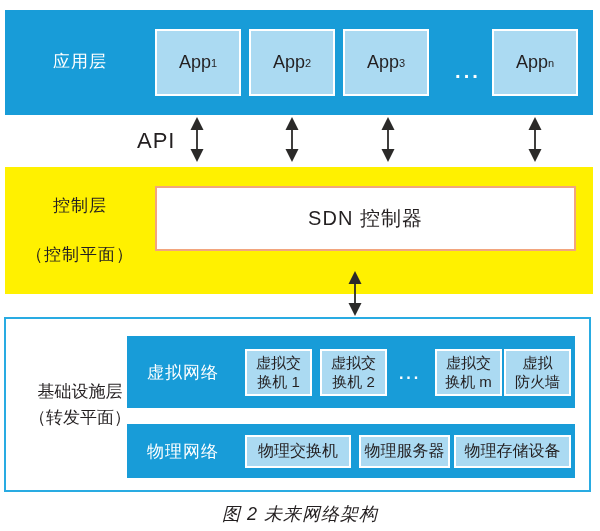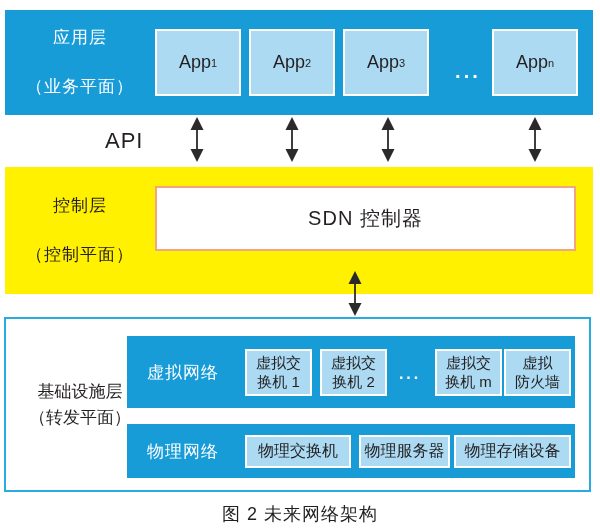--- a/index.html
+++ b/index.html
@@ -34,21 +34,21 @@
     font-size: 18px; color: var(--text-dark);
   }
   .app-box sub { font-size: 11px; line-height: 0; }
 
   .dots {
     position: absolute; color: #ffffff; font-size: 20px; font-weight: bold;
     letter-spacing: 2px; text-align: center; line-height: 1;
   }
   .dots-apps { left: 435px; top: 56px; width: 56px; }
 
-  .float-label { position: absolute; color: var(--text-dark); }
+  .float-label { position: absolute; color: var(--text-dark); margin-left: 32px; }
   .api-label { left: 105px; top: 128px; font-size: 22px; letter-spacing: 1px; }
   .openflow-label { left: 102px; top: 285px; font-size: 21px; }
 
   .arrow { position: absolute; width: 16px; height: 45px; color: #2b2a29; }
 
   .sdn-box {
     position: absolute; left: 150px; top: 19px; width: 421px; height: 65px;
     background: #ffffff; border: 2px solid var(--sdn-border);
     display: flex; align-items: center; justify-content: center;
     font-size: 20px; color: var(--text-dark); letter-spacing: 1px;
@@ -75,32 +75,31 @@
     position: absolute; background: var(--light-blue); border: 2px solid #ffffff;
     display: flex; flex-direction: column; align-items: center; justify-content: center;
     color: var(--text-dark); text-align: center;
   }
   .vnode { top: 13px; height: 47px; width: 67px; font-size: 15px; line-height: 1.25; }
   .pnode { top: 11px; height: 33px; font-size: 16px; }
   .dots-vnet { left: 262px; top: 34px; width: 42px; font-size: 16px; }
 
   .caption {
     position: absolute; left: 0; top: 502px; width: 600px; text-align: center;
-    font-size: 18px; color: var(--text-dark); letter-spacing: 1px;
+    font-size: 18px; color: var(--text-dark); letter-spacing: 1px; font-style: italic;
   }
 </style>
 </head>
 <body>
 
 <div class="canvas">
 
   <div class="band app-band">
     <div class="band-title light">
       <div>应用层</div>
-      <div>（业务平面）</div>
     </div>
     <div class="app-box" style="left:150px">
       <span>App</span>
         <sub>1</sub>
     </div>
     <div class="app-box" style="left:244px">
       <span>App</span>
         <sub>2</sub>
     </div>
     <div class="app-box" style="left:338px">

